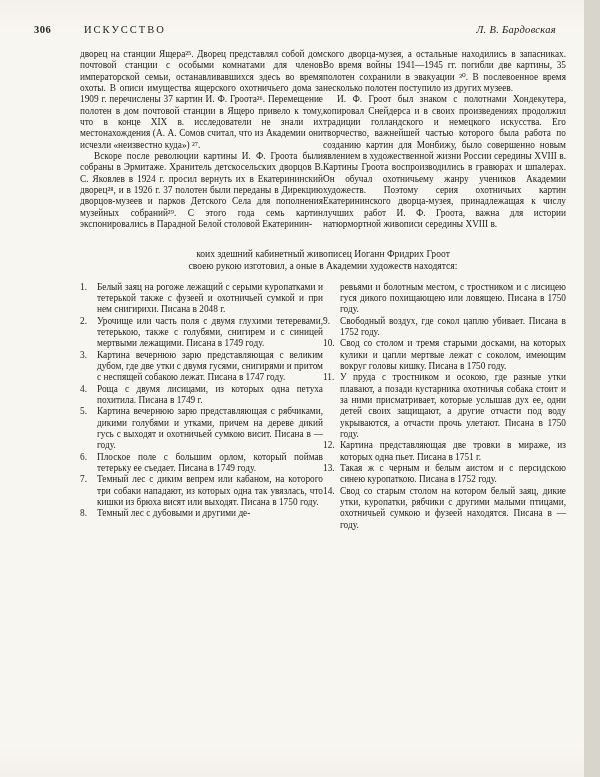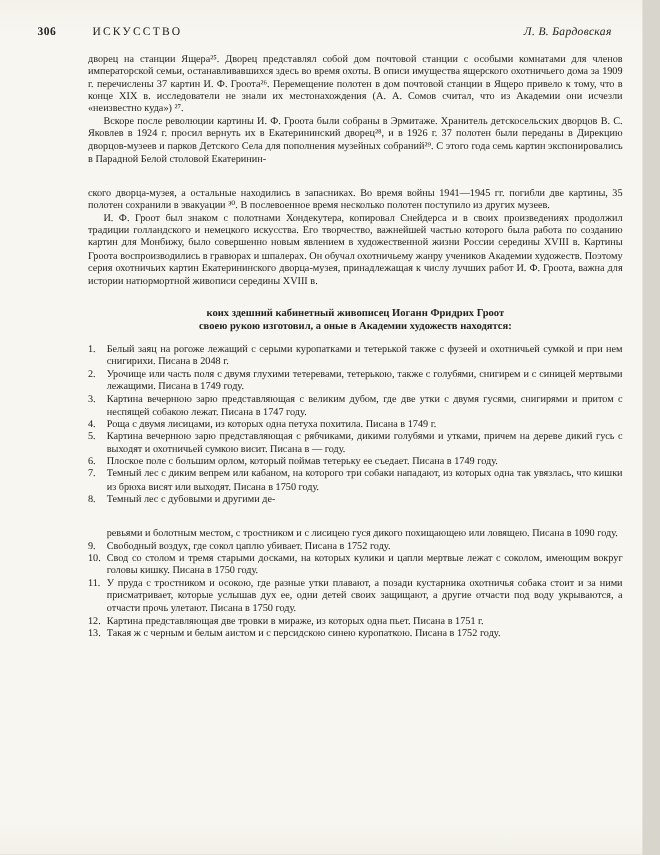--- a/index.html
+++ b/index.html
@@ -13,31 +13,31 @@
   }
   .hdr{
     display:flex;align-items:baseline;
     font-size:10.5px;margin-bottom:14px;
   }
   .hdr .pgnum{width:50px;font-weight:bold;letter-spacing:.5px;}
   .hdr .runtitle{letter-spacing:2px;}
   .hdr .spacer{flex:1;}
   .hdr .author{font-style:italic;letter-spacing:.3px;}
   .content{margin-left:46px;width:486px;}
-  .cols{display:flex;gap:20px;flex-direction:column;}
+  .cols{display:flex;}
   .col{flex:1;min-width:0;}
   .para{
     font-size:9.3px;line-height:11.35px;text-align:justify;
     margin:0;hyphens:auto;-webkit-hyphens:auto;
   }
   .para.indent{text-indent:14px;}
   .section-head{text-align:center;margin:17px 0 9px 0;}
   .sh1{font-size:11.5px;font-weight:bold;letter-spacing:.8px;line-height:14px;}
   .sh2{font-size:11.5px;font-weight:bold;letter-spacing:.4px;line-height:14px;}
-  .sh3,.sh4{font-size:9.6px;font-weight:bold;line-height:12.5px;}
+  .sh3,.sh4{font-size:9.6px;font-weight:normal;line-height:12.5px;}
   .list-item{display:flex;font-size:9.3px;line-height:11.35px;}
   .list-item .num{flex:0 0 17px;}
   .list-item .txt{flex:1;text-align:justify;hyphens:auto;-webkit-hyphens:auto;min-width:0;}
   .cont{font-size:9.3px;line-height:11.35px;text-align:justify;margin:0 0 0 17px;hyphens:auto;}
 </style>
 </head>
 <body>
 
 <div class="page">
 
@@ -95,38 +95,42 @@
         <div class="list-item">
           <span class="num">7.</span>
           <span class="txt">Темный лес с диким вепрем или кабаном, на которого три собаки нападают, из которых одна так увязлась, что кишки из брюха висят или выходят. Писана в 1750 году.</span>
         </div>
         <div class="list-item">
           <span class="num">8.</span>
           <span class="txt">Темный лес с дубовыми и другими де-</span>
         </div>
       </div>
       <div class="col">
-        <p class="cont">ревьями и болотным местом, с тростником и с лисицею гуся дикого похищающею или ловящею. Писана в 1090 году.</p>
+        <p class="cont">ревьями и болотным местом, с тростником и с лисицею гуся дикого похищающею или ловящею. Писана в 1750 году.</p>
         <div class="list-item">
           <span class="num">9.</span>
           <span class="txt">Свободный воздух, где сокол цаплю убивает. Писана в 1752 году.</span>
         </div>
         <div class="list-item">
           <span class="num">10.</span>
           <span class="txt">Свод со столом и тремя старыми досками, на которых кулики и цапли мертвые лежат с соколом, имеющим вокруг головы кишку. Писана в 1750 году.</span>
         </div>
         <div class="list-item">
           <span class="num">11.</span>
           <span class="txt">У пруда с тростником и осокою, где разные утки плавают, а позади кустарника охотничья собака стоит и за ними присматривает, которые услышав дух ее, одни детей своих защищают, а другие отчасти под воду укрываются, а отчасти прочь улетают. Писана в 1750 году.</span>
         </div>
         <div class="list-item">
           <span class="num">12.</span>
           <span class="txt">Картина представляющая две тровки в мираже, из которых одна пьет. Писана в 1751 г.</span>
         </div>
         <div class="list-item">
           <span class="num">13.</span>
           <span class="txt">Такая ж с черным и белым аистом и с персидскою синею куропаткою. Писана в 1752 году.</span>
         </div>
+        <div class="list-item">
+          <span class="num">14.</span>
+          <span class="txt">Свод со старым столом на котором белый заяц, дикие утки, куропатки, рябчики с другими малыми птицами, охотничьей сумкою и фузеей находятся. Писана в — году.</span>
+        </div>
       </div>
     </div>
 
   </div>
 </div>
 
 </body></html>

